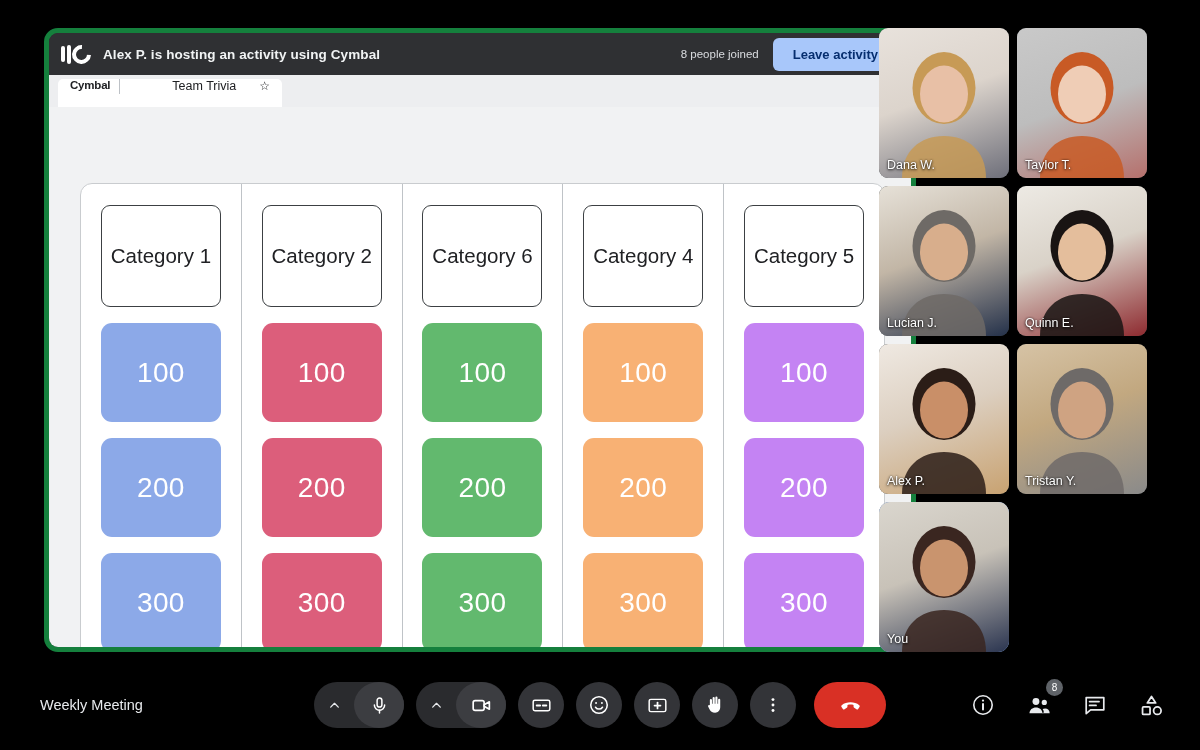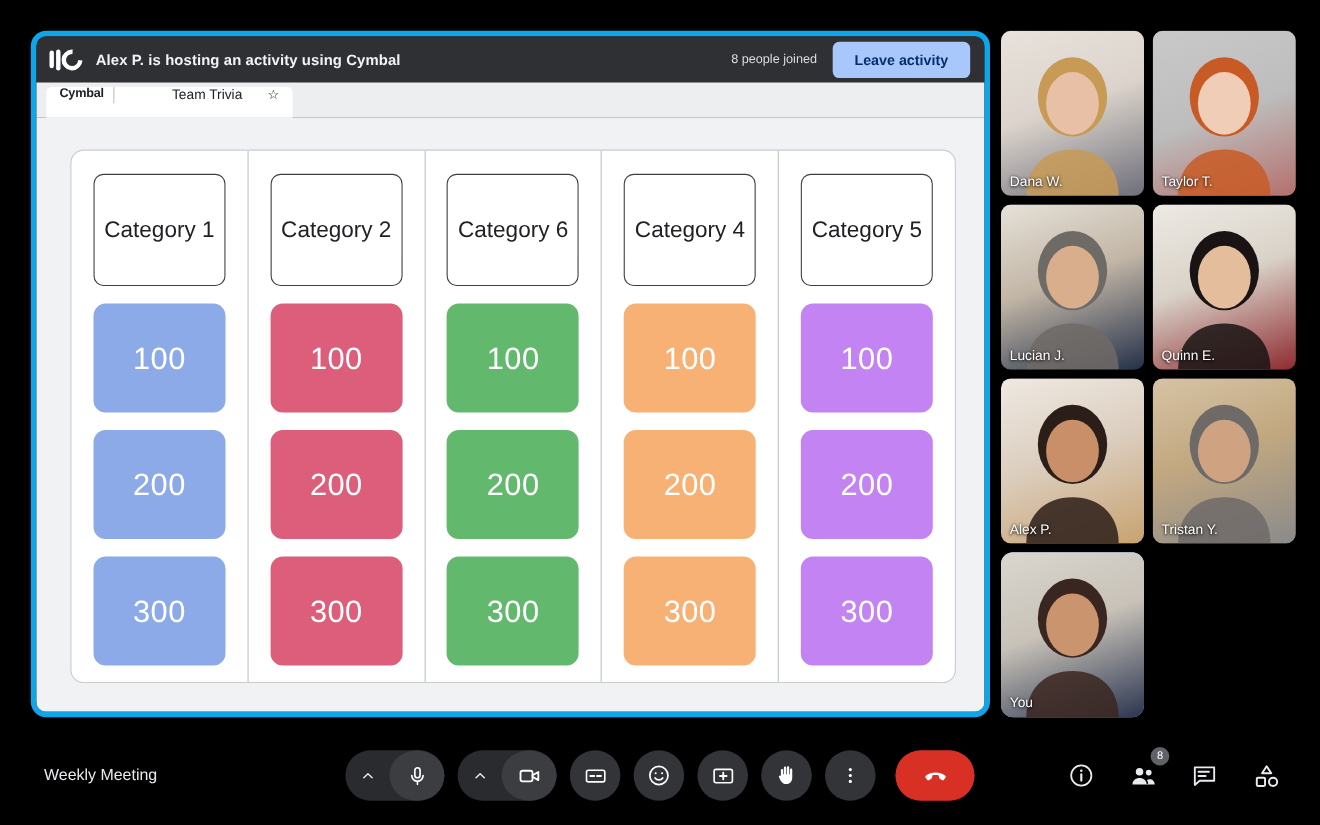--- a/index.html
+++ b/index.html
@@ -5,23 +5,23 @@
   * { box-sizing: border-box; margin: 0; padding: 0; }
   html, body {
     width: 1200px; height: 750px;
     background: #000; overflow: hidden;
     font-family: "Liberation Sans", sans-serif;
   }
   #app { position: relative; width: 1200px; height: 750px; background: #000; }
 
   
   #stage {
-    position: absolute; left: 28px; top: 28px;
+    position: absolute; left: 44px; top: 28px;
     width: 872px; height: 624px;
-    border: 5px solid #0ea5e9;
+    border: 5px solid #15803d;
     border-radius: 14px;
     background: #2B2B2E;
     overflow: hidden;
   }
   #activity-header {
     position: absolute; left: 0; top: 0; right: 0; height: 42px;
     background: #2F3033;
     display: flex; align-items: center; padding: 0 13px 0 12px;
   }
   .cymbal-logo { display: flex; align-items: center; gap: 1.5px; margin-right: 12px; }
@@ -55,21 +55,21 @@
   #tab-title { font-size: 12.5px; color: #202124; margin-left: 43px; }
   #star-icon { font-size: 12px; color: #202124; margin-left: 14px; cursor: pointer; }
 
   #board-bg {
     position: absolute; left: 0; top: 74px; right: 0; bottom: 0;
     background: #F1F2F3; padding: 29px 26px 26px 31px;
   }
   #board-panel {
     width: 100%; height: 100%;
     background: #fff; border: 1px solid #C9CCCF; border-radius: 12px;
-    display: flex; overflow: hidden;
+    display: flex; overflow: hidden; margin-top: 47px;
   }
   .board-col {
     flex: 1; display: flex; flex-direction: column; align-items: center;
     padding: 21px 0 15px 0; gap: 16px;
     border-right: 1px solid #BFC3C7;
   }
   .board-col:last-child { border-right: none; }
   .cat-card {
     width: 120px; height: 103px;
     border: 1px solid #3C4043; border-radius: 9px; background: #fff;
@@ -78,21 +78,21 @@
     padding: 4px;
   }
   .pts {
     width: 120px; height: 100px; border-radius: 11px;
     display: flex; align-items: center; justify-content: center;
     color: #fff; font-size: 28px; letter-spacing: .4px; cursor: pointer;
   }
 
   
   #people-grid {
-    position: absolute; left: 910px; top: 28px;
+    position: absolute; left: 879px; top: 28px;
     width: 268px; height: 624px;
     display: grid; grid-template-columns: 1fr 1fr; grid-template-rows: repeat(4, 1fr);
     gap: 8px;
     text-align: center;
   }
   .tile { position: relative; border-radius: 9px; overflow: hidden; background: #3C4043; }
   .tile.self { outline: 3px solid #8AB4F8; outline-offset: -3px; border-radius: 11px; }
   .tile .photo { position: absolute; inset: 0; }
   .tile .name {
     position: absolute; left: 8px; bottom: 6px; color: #fff;

